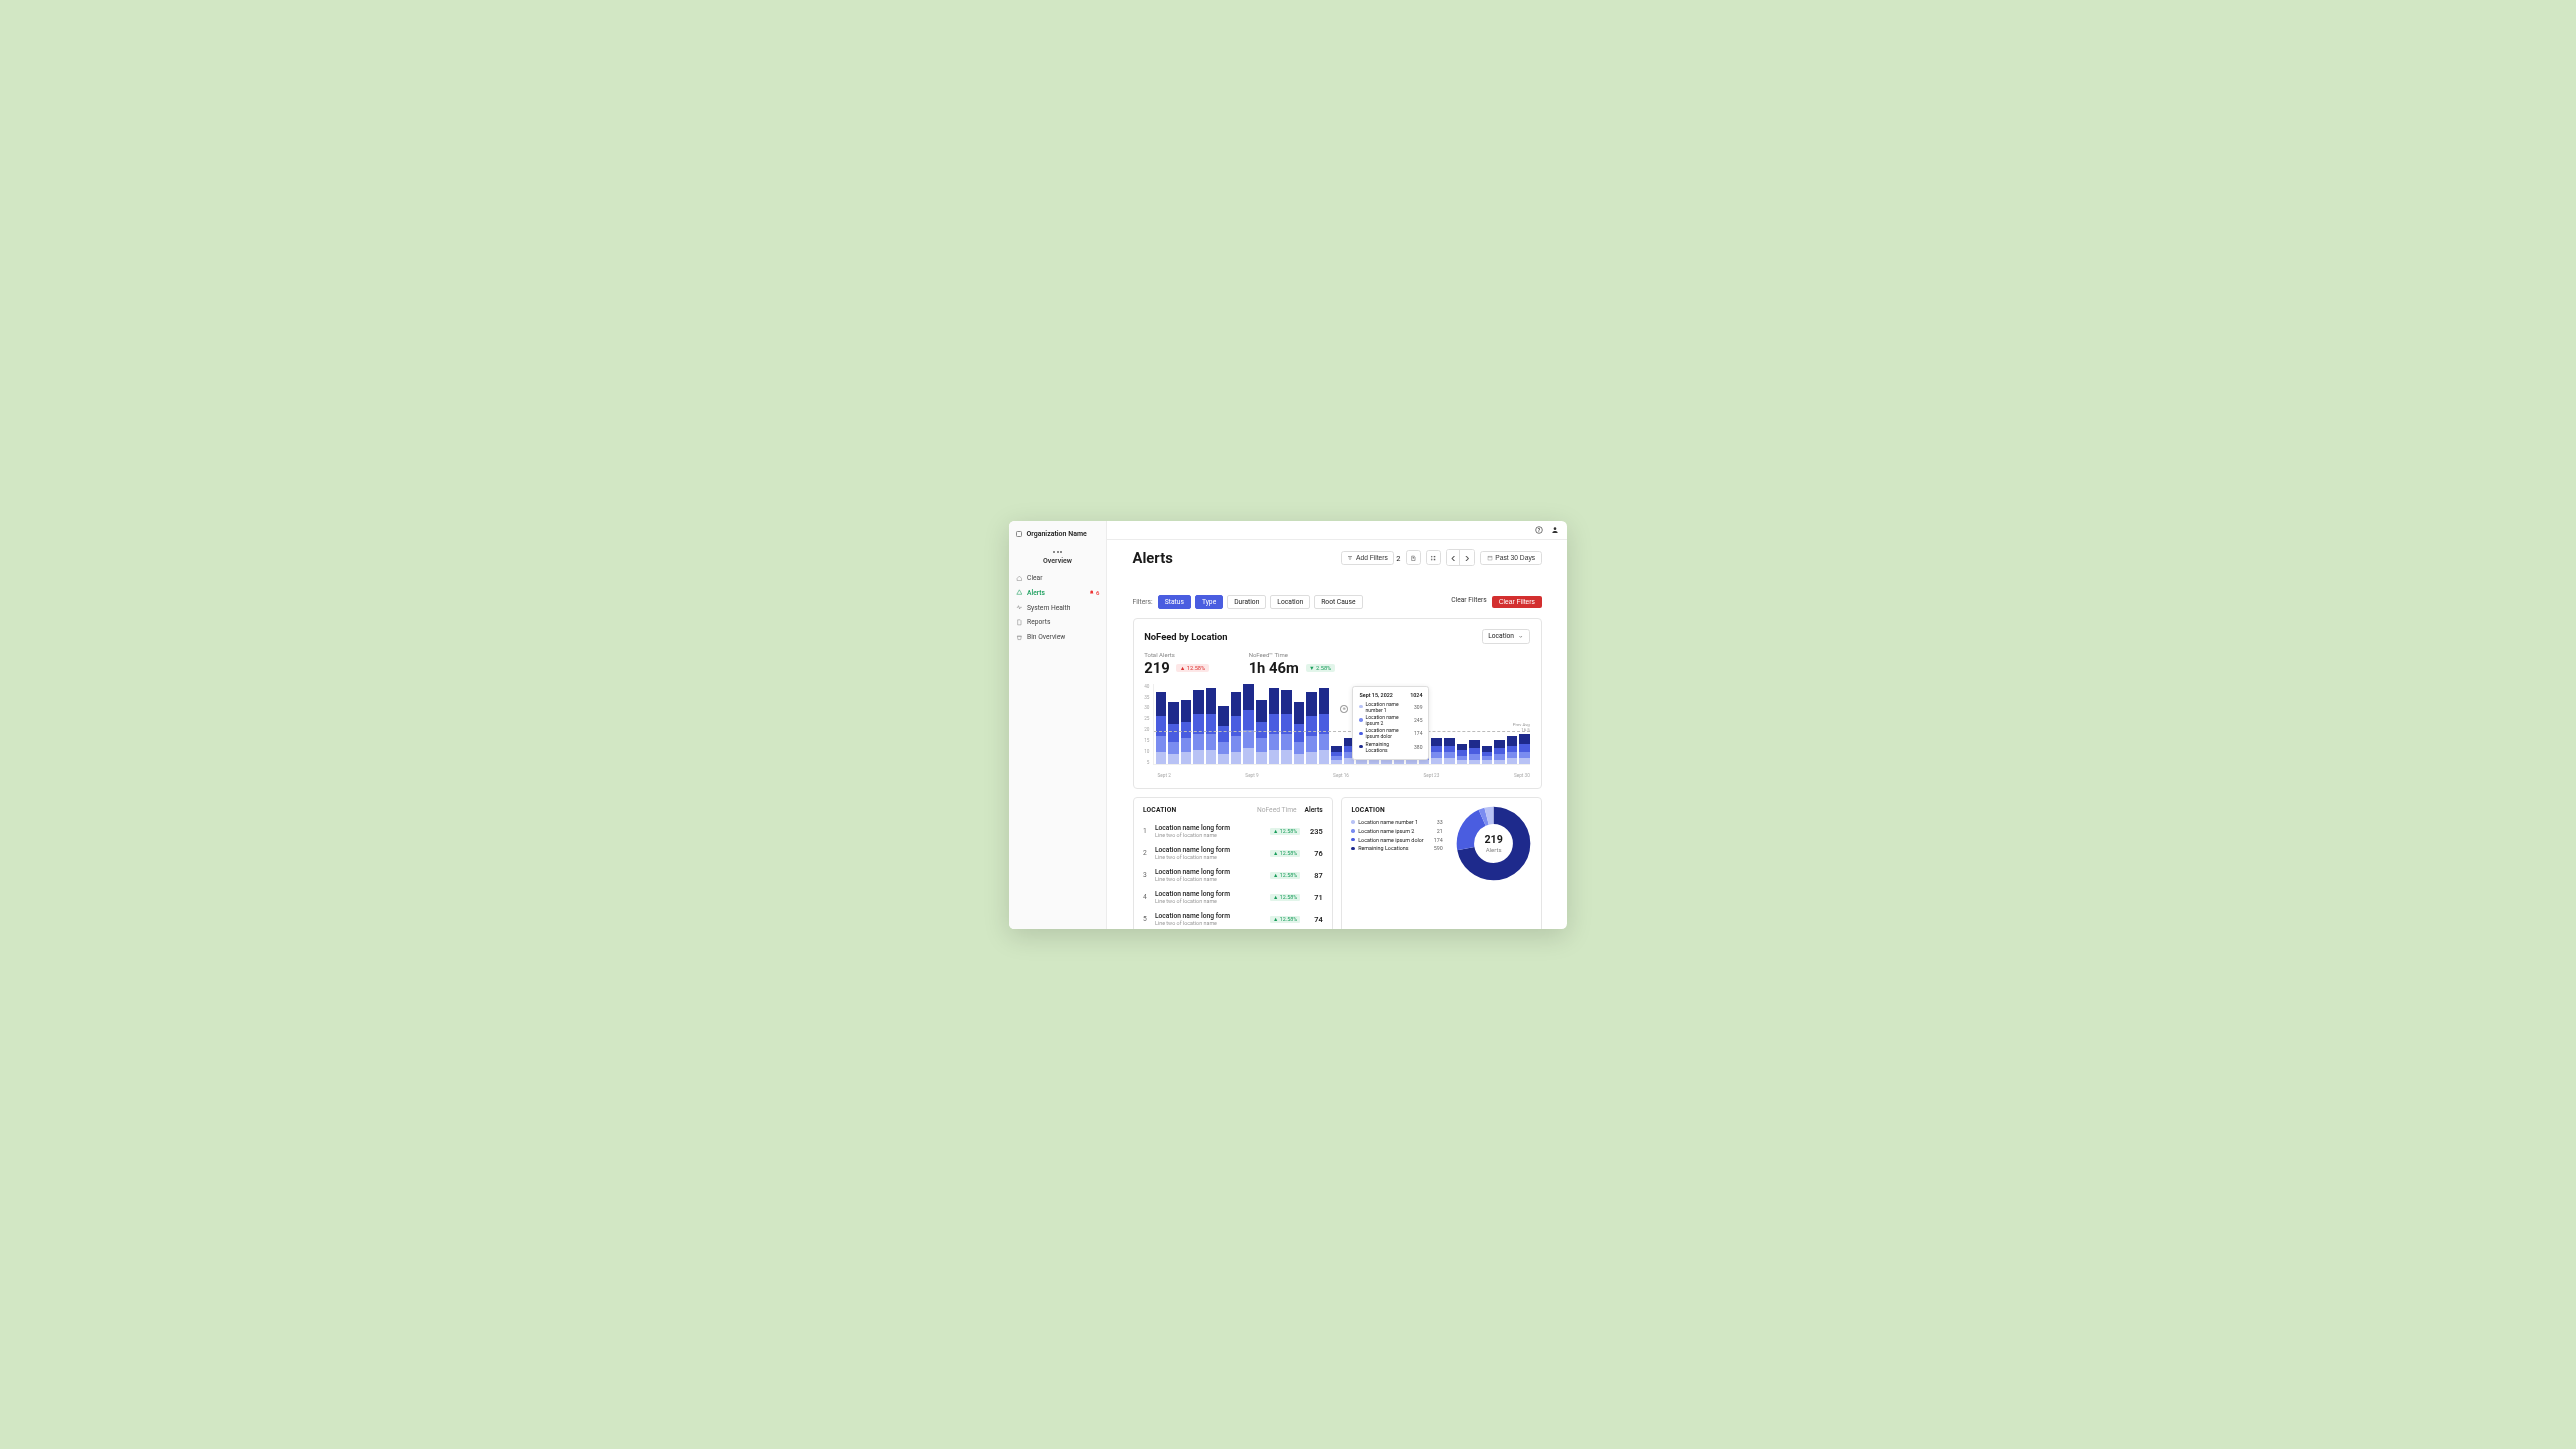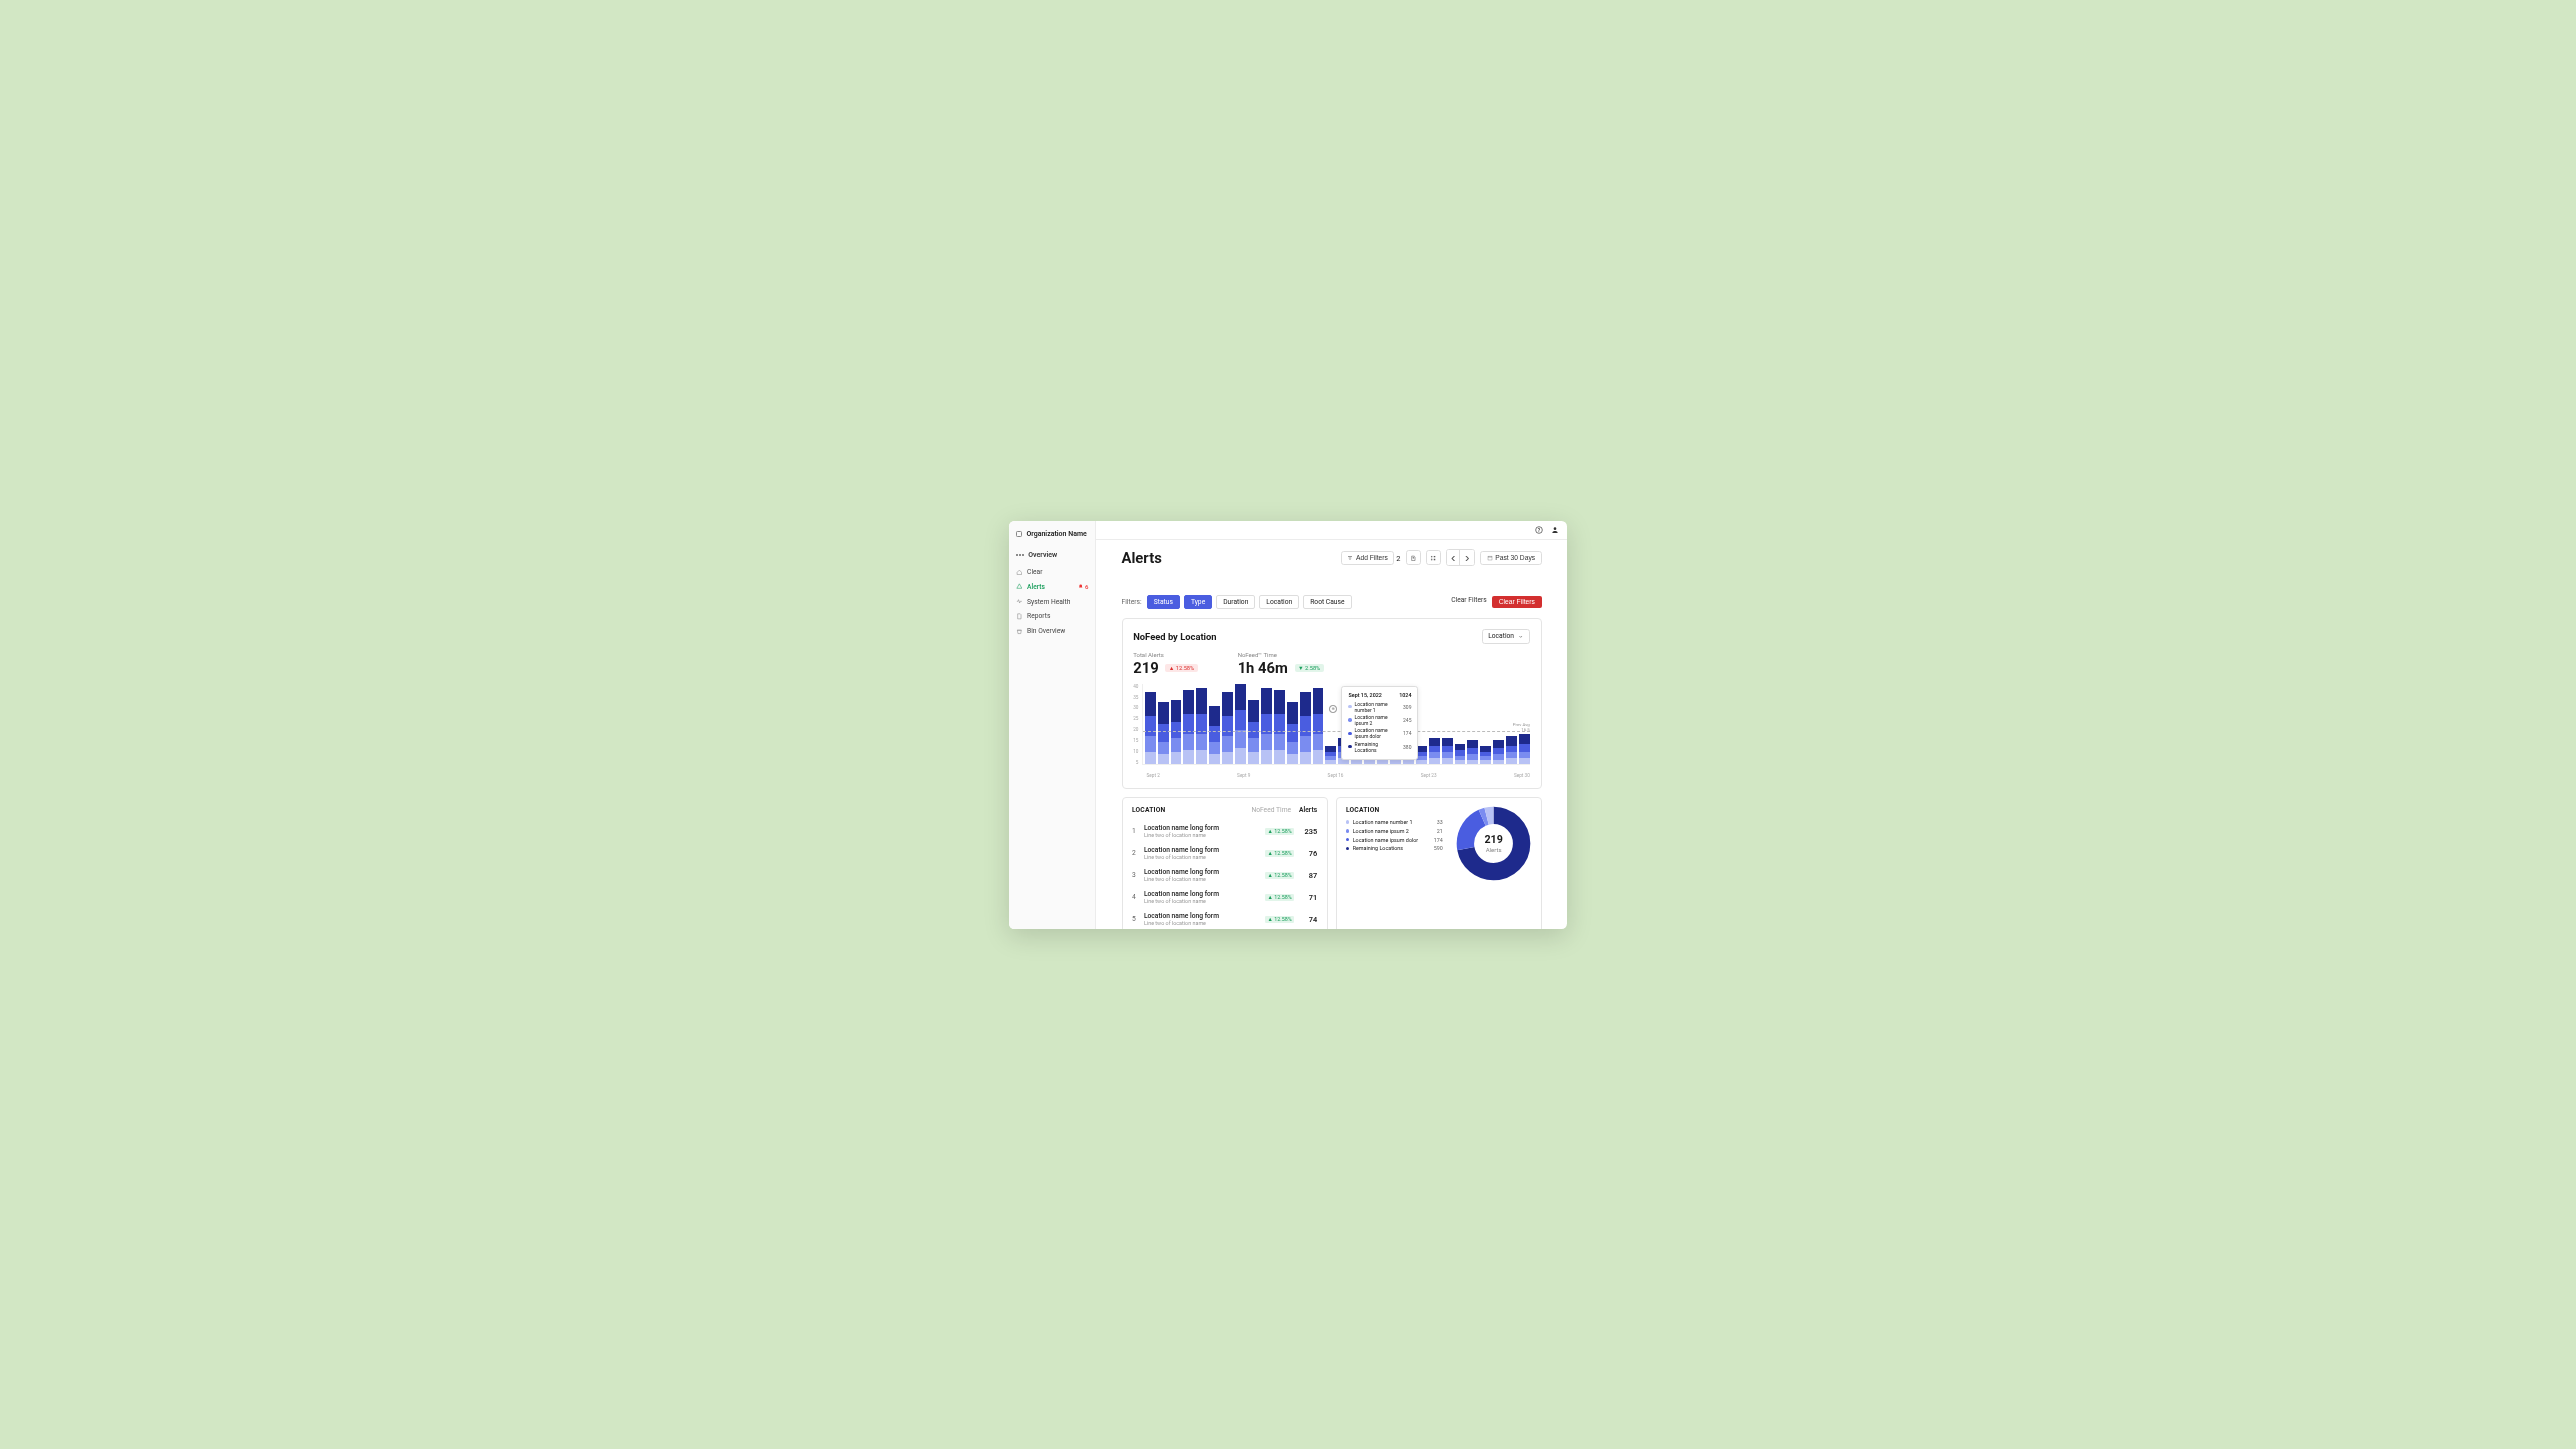--- a/index.html
+++ b/index.html
@@ -16,21 +16,21 @@
 .app-window {
   width: 558px;
   height: 408px;
   background: #fff;
   border-radius: 5.4px;
   box-shadow: 0 6.7px 27px rgba(0,0,0,0.15);
   display: flex;
   overflow: hidden;
 }
 .sidebar {
-  width: 87px;
+  width: 98px;
   background: #fafafa;
   border-right: 0.7px solid #ececec;
   padding: 6.7px 0;
   flex-shrink: 0;
 }
 .org-header {
   display: flex;
   align-items: center;
   gap: 4px;
   padding: 2.7px 6.7px 6.7px;
@@ -41,20 +41,21 @@
   width: 6.7px; height: 6.7px; border: 0.7px solid #888; border-radius: 1.3px;
 }
 .overview-header {
   display: flex;
   align-items: center;
   gap: 4px;
   padding: 6.7px 6.7px 5.4px;
   font-weight: 600;
   font-size: 7px;
   color: #333;
+  flex-direction: column;
 }
 .dots { display: inline-flex; gap: 1.3px; }
 .dots span { width: 2px; height: 2px; background: #666; border-radius: 50%; }
 .nav-item {
   display: flex;
   align-items: center;
   gap: 4.7px;
   padding: 3.4px 6.7px;
   font-size: 6.7px;
   color: #444;

